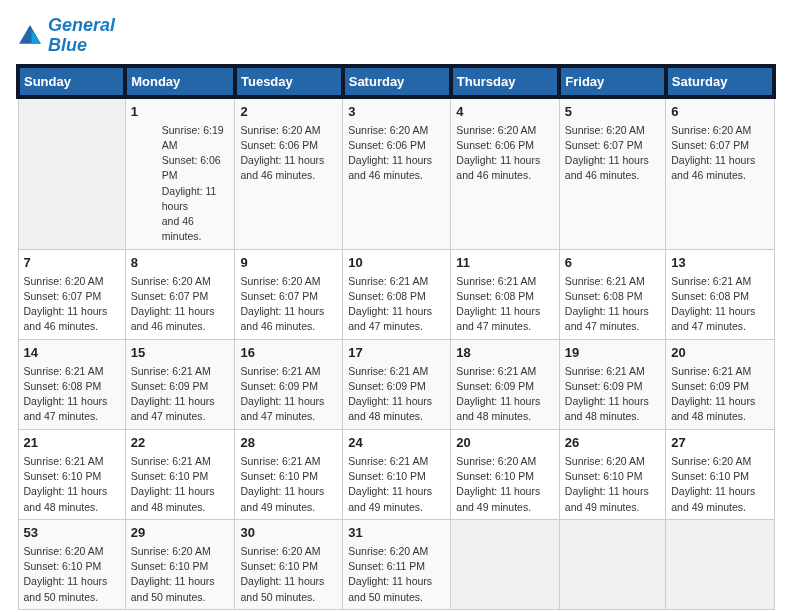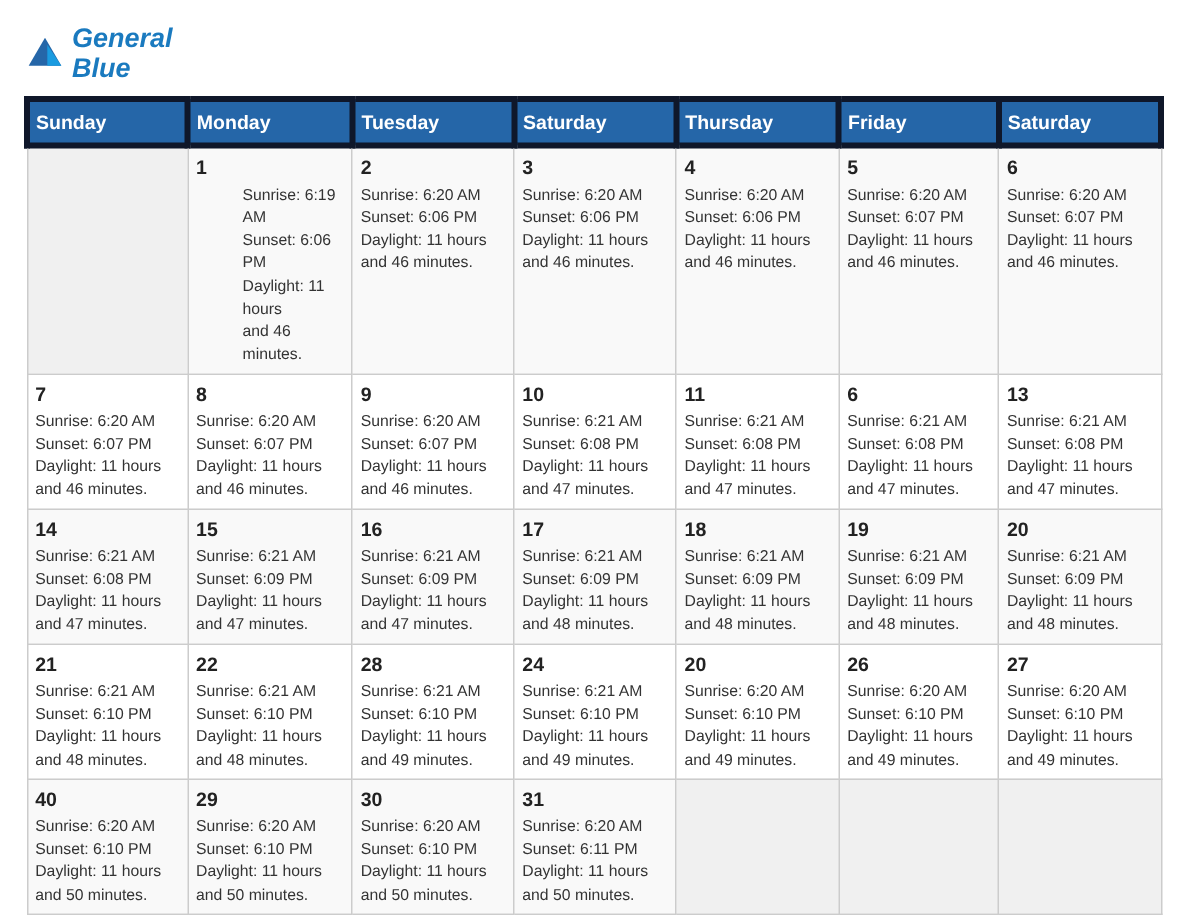--- a/index.html
+++ b/index.html
@@ -319,21 +319,21 @@
         <td>
           <span class="day-num">27</span>
           <div class="day-info" style="white-space: pre-line;">Sunrise: 6:20 AM
 Sunset: 6:10 PM
 Daylight: 11 hours
 and 49 minutes.</div>
         </td>
       </tr>
       <tr>
         <td>
-          <span class="day-num">40</span>
+          <span class="day-num">53</span>
           <div class="day-info" style="white-space: pre-line;">Sunrise: 6:20 AM
 Sunset: 6:10 PM
 Daylight: 11 hours
 and 50 minutes.</div>
         </td>
         <td>
           <span class="day-num">29</span>
           <div class="day-info" style="white-space: pre-line;">Sunrise: 6:20 AM
 Sunset: 6:10 PM
 Daylight: 11 hours

